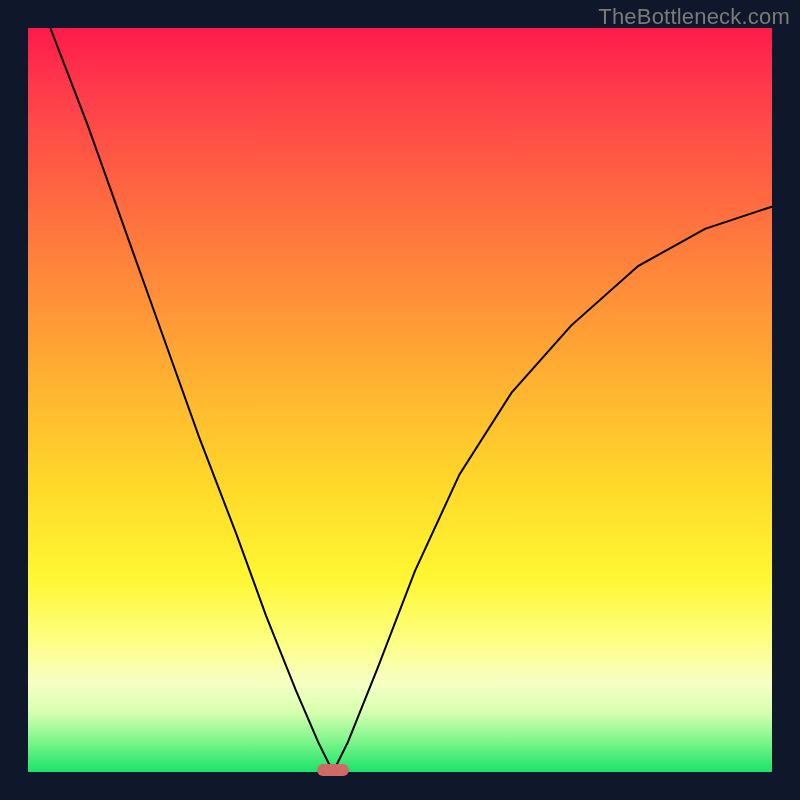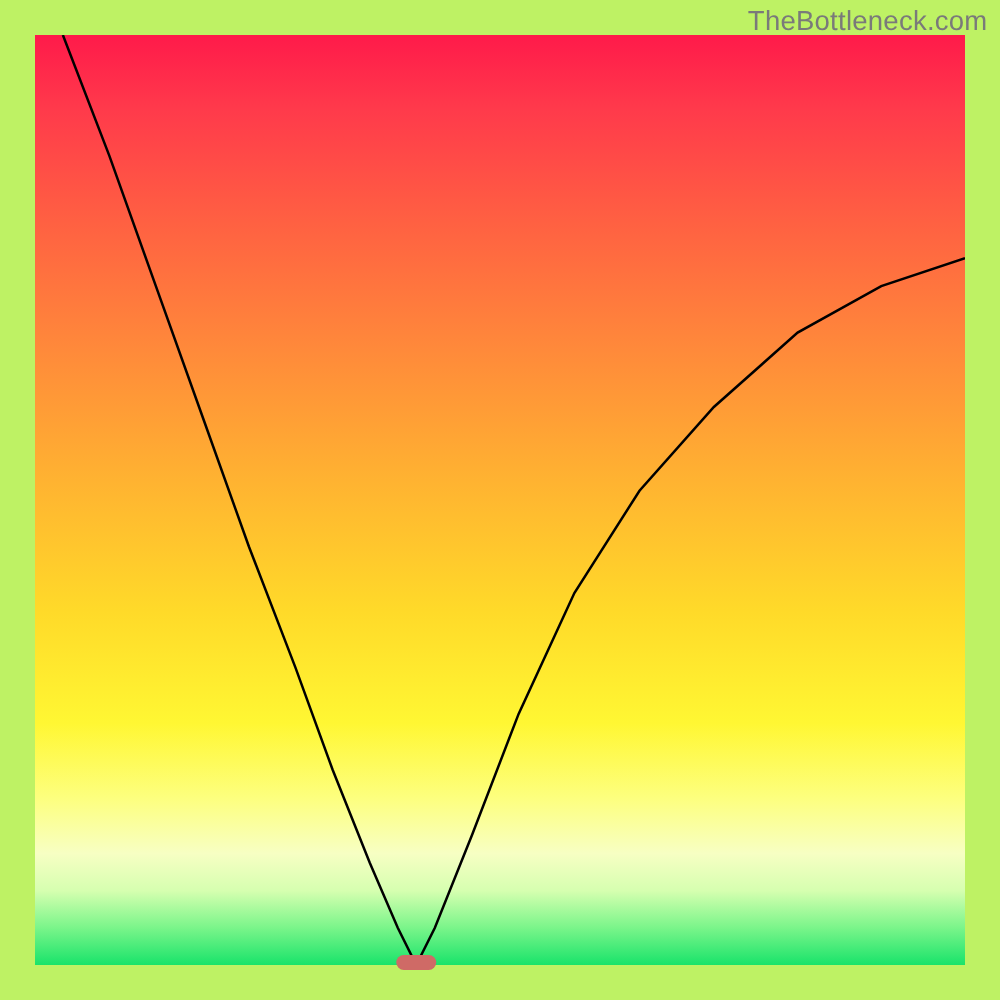--- a/index.html
+++ b/index.html
@@ -8,21 +8,21 @@
     width: 800px;
     height: 800px;
     overflow: hidden;
     background: #000;
     font-family: Arial, Helvetica, sans-serif;
   }
   .frame {
     position: absolute;
     left: 0; top: 0;
     width: 800px; height: 800px;
-    background: #bef264;
+    background: #0f172a;
   }
   .plot {
     position: absolute;
     left: 28px;
     top: 28px;
     width: 744px;
     height: 744px;
     
     background: linear-gradient(
       to bottom,

